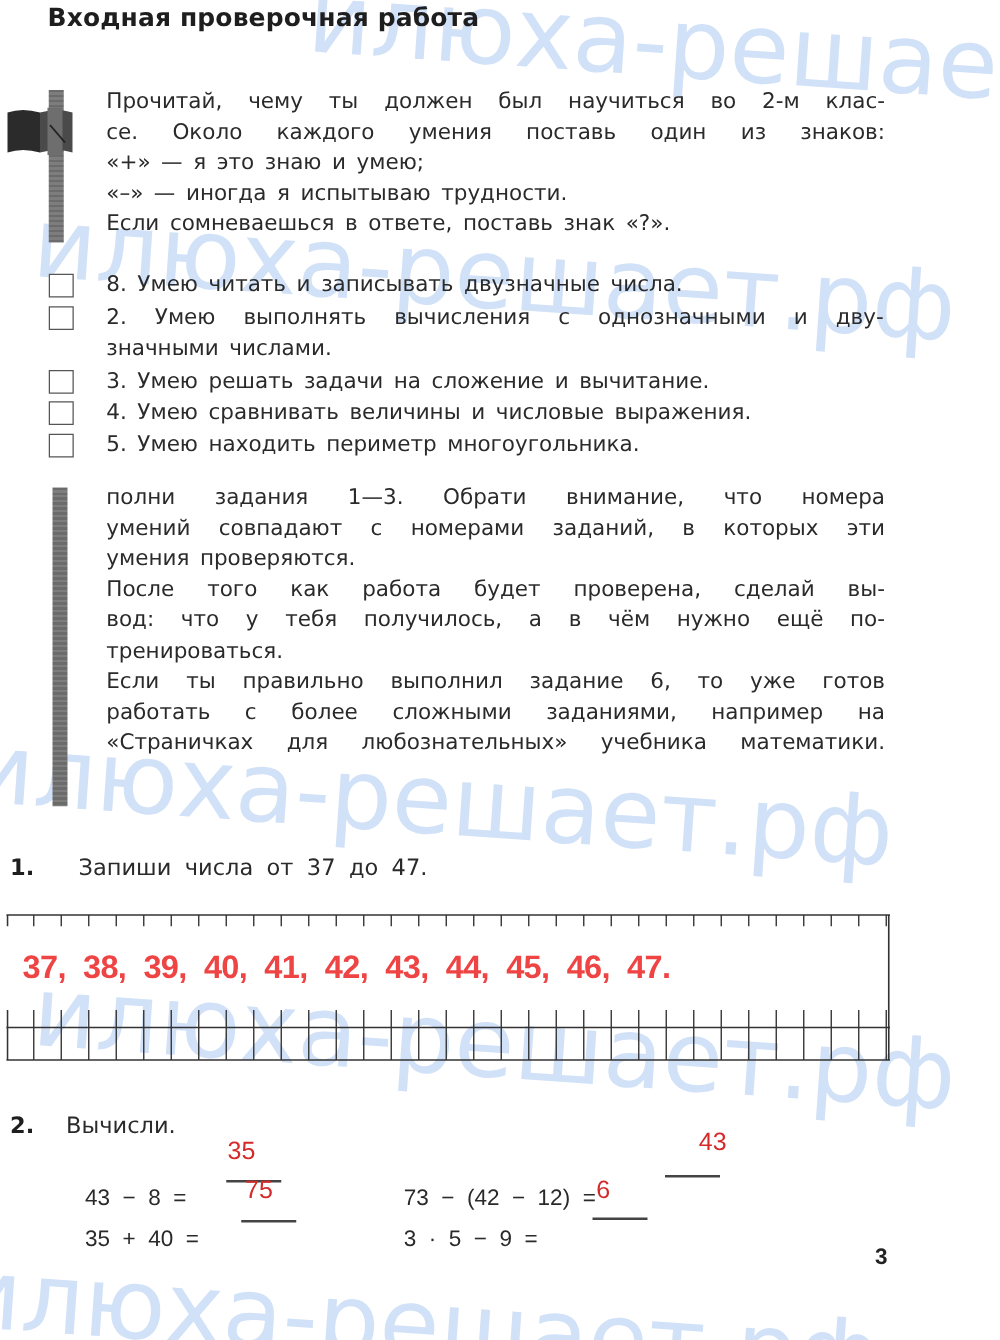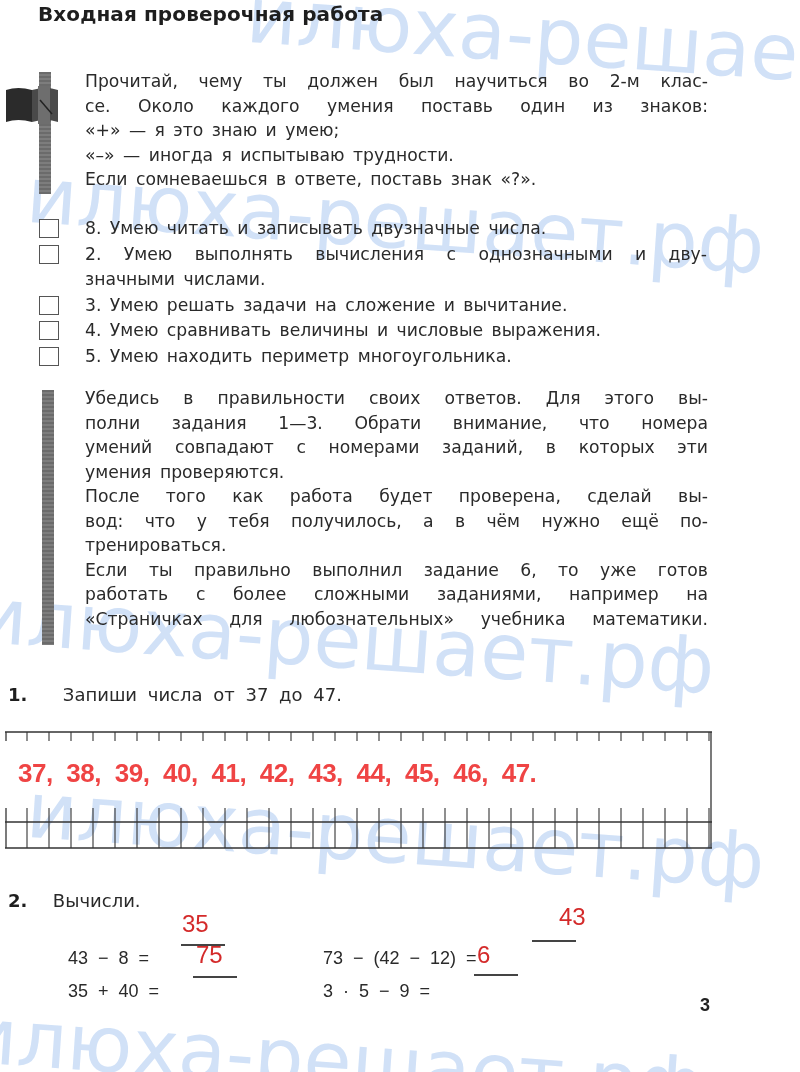--- a/index.html
+++ b/index.html
@@ -34,21 +34,21 @@
     .task-num { font-weight: bold; font-size: 18px; color: #1e1e1e; }
     .task1-head { left: 8px; top: 684px; font-size: 18px; word-spacing: 5px; }
     .task2-head { left: 8px; top: 890px; font-size: 18px; }
     .grid { left: 5px; top: 731px; width: 707px; height: 118px; }
     .grid-numbers {
       left: 18px; top: 758px; font-size: 26px; color: #ef4444; word-spacing: 7px;
       font-family: "Liberation Sans", sans-serif; font-weight: bold; letter-spacing: -0.5px;
       filter: blur(0.35px);
     }
     .eq { font-size: 18px; color: #2a2a2a; font-family: "Liberation Sans", sans-serif; white-space: pre; }
-    .ans { position: absolute; color: #d42a2a; font-size: 24px; font-family: "Liberation Sans", sans-serif; }
+    .ans { position: absolute; color: #d42a2a; font-size: 20px; font-family: "Liberation Sans", sans-serif; }
     .blank { position: absolute; height: 1.5px; background: #444; }
     .page-num { left: 700px; top: 995px; font-size: 18px; font-weight: bold; color: #222; font-family: "Liberation Sans", sans-serif; }
     .watermark {
       position: absolute; color: #c9dcf6; font-family: "DejaVu Sans", sans-serif;
       font-size: 78px; white-space: nowrap; pointer-events: none; opacity: 0.85;
       transform-origin: left top;
     }
     .wm-layer { position: absolute; left: 0; top: 0; width: 800px; height: 1072px; z-index: 0; }
     .content { position: absolute; left: 0; top: 0; width: 684px; height: 1072px; z-index: 1; }
   </style>
@@ -103,21 +103,20 @@
     </div>
     <div class="skill" style="width:622px;">
       <span class="cb"></span>
       <span class="line">5. Умею находить периметр многоугольника.</span>
     </div>
   </div>
 
   <div class="abs sidebar-bar" style="left:42px; top:390px; height:255px;"></div>
 
   <div class="abs para verify">
-    <span class="line">Убедись в правильности своих ответов. Для этого вы-</span>
     <span class="line">полни задания 1—3. Обрати внимание, что номера</span>
     <span class="line">умений совпадают с номерами заданий, в которых эти</span>
     <span class="line last">умения проверяются.</span>
     <span class="line">После того как работа будет проверена, сделай вы-</span>
     <span class="line">вод: что у тебя получилось, а в чём нужно ещё по-</span>
     <span class="line last">тренироваться.</span>
     <span class="line">Если ты правильно выполнил задание 6, то уже готов</span>
     <span class="line">работать с более сложными заданиями, например на</span>
     <span class="line">«Страничках для любознательных» учебника математики.</span>
   </div>

